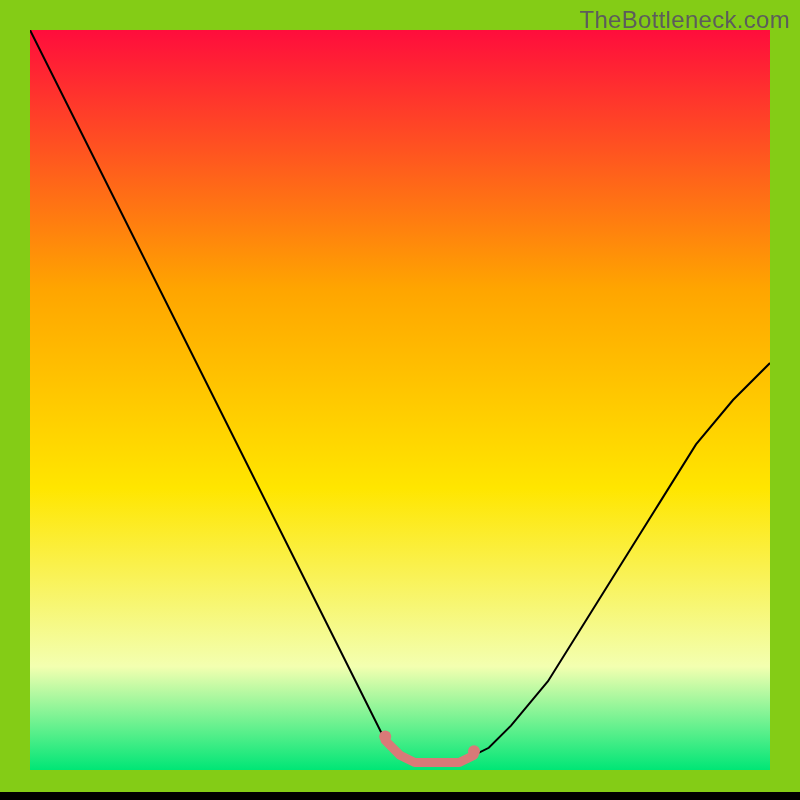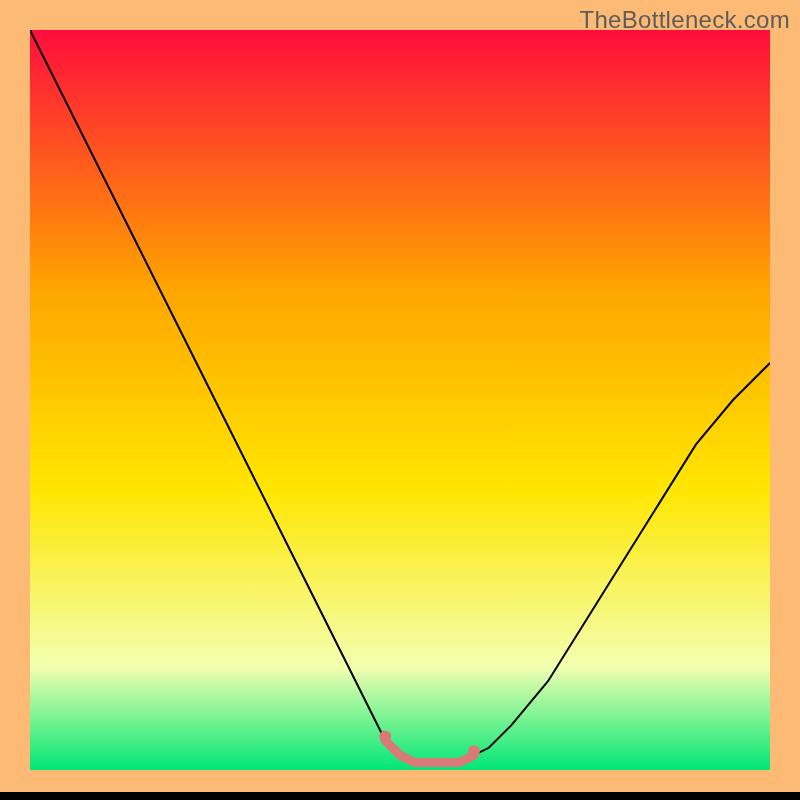--- a/index.html
+++ b/index.html
@@ -8,21 +8,21 @@
     width: 800px;
     height: 800px;
     background: #000;
     overflow: hidden;
     font-family: Arial, Helvetica, sans-serif;
   }
   .frame {
     position: relative;
     width: 800px;
     height: 792px;
-    background: #fdba74;
+    background: #84cc16;
   }
   .watermark {
     position: absolute;
     top: 6px;
     right: 10px;
     color: #5c5c5c;
     font-size: 24px;
     font-weight: 500;
     letter-spacing: 0.3px;
     z-index: 10;

